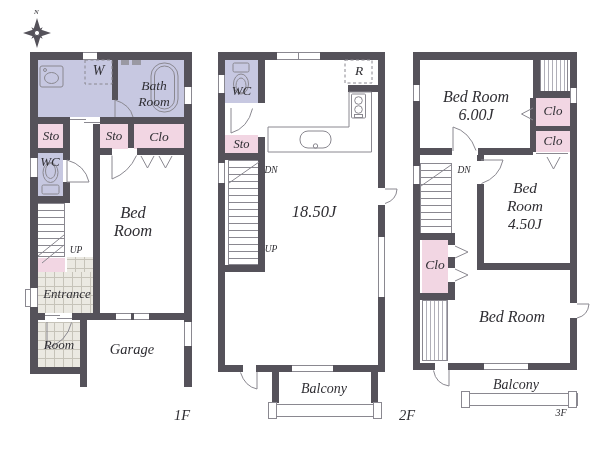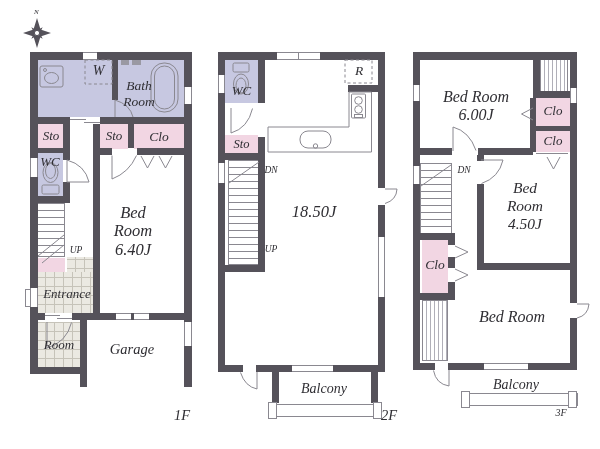--- a/index.html
+++ b/index.html
@@ -220,45 +220,44 @@
         <path d="M547,157 L553.5,169 L560,157"></path>
         <path d="M455,246 L468,252 L455,258"></path>
         <path d="M455,269 L468,275 L455,281"></path>
         <path d="M141,156 L147.5,168 L154,156"></path>
         <path d="M159,156 L165.5,168 L172,156"></path>
       </g>
     </g>
   </svg>
 
   <div class="lbl" style="left:85px;top:63px;width:27px;font-size:14px;">W</div>
-  <div class="lbl" style="left:113px;top:78px;width:52px;font-size:13.5px;">Bath Room</div>
+  <div class="lbl" style="left:128px;top:78px;width:52px;font-size:13.5px;">Bath Room</div>
   <div class="lbl" style="left:37px;top:129px;width:28px;font-size:13px;">Sto</div>
   <div class="lbl" style="left:100px;top:129px;width:28px;font-size:13px;">Sto</div>
   <div class="lbl" style="left:134px;top:129px;width:50px;font-size:13.5px;">Clo</div>
   <div class="lbl" style="left:37px;top:155px;width:26px;font-size:13px;">WC</div>
   <div class="lbl" style="left:103px;top:204px;width:60px;font-size:16.5px;line-height:1.12;">
     <div>Bed Room</div>
-    <div>6.40J</div>
   </div>
   <div class="lbl" style="left:66px;top:245px;width:20px;font-size:9.5px;">UP</div>
   <div class="lbl" style="left:40px;top:287px;width:54px;font-size:13px;">Entrance</div>
   <div class="lbl" style="left:38px;top:338px;width:42px;font-size:13px;">Room</div>
   <div class="lbl" style="left:103px;top:341px;width:58px;font-size:14.5px;">Garage</div>
   <div class="lbl" style="left:164px;top:407px;width:26px;font-size:14.5px;text-align:right;">1F</div>
 
   <div class="lbl" style="left:225px;top:84px;width:33px;font-size:13px;">WC</div>
   <div class="lbl" style="left:225px;top:137px;width:33px;font-size:12.5px;">Sto</div>
   <div class="lbl" style="left:261px;top:165px;width:20px;font-size:9.5px;">DN</div>
   <div class="lbl" style="left:261px;top:244px;width:20px;font-size:9.5px;">UP</div>
   <div class="lbl" style="left:348px;top:63px;width:22px;font-size:13.5px;">R</div>
   <div class="lbl" style="left:275px;top:202px;width:78px;font-size:16.5px;line-height:1.17;">
     <div>18.50J</div>
   </div>
   <div class="lbl" style="left:290px;top:381px;width:68px;font-size:14px;">Balcony</div>
-  <div class="lbl" style="left:376px;top:407px;width:26px;font-size:14.5px;">2F</div>
+  <div class="lbl" style="left:394px;top:407px;width:26px;font-size:14.5px;">2F</div>
 
   <div class="lbl" style="left:430px;top:88px;width:92px;font-size:16px;line-height:1.15;">
     <div>Bed Room</div>
     <div>6.00J</div>
   </div>
   <div class="lbl" style="left:536px;top:104px;width:34px;font-size:13px;">Clo</div>
   <div class="lbl" style="left:536px;top:134px;width:34px;font-size:13px;">Clo</div>
   <div class="lbl" style="left:454px;top:165px;width:20px;font-size:9.5px;">DN</div>
   <div class="lbl" style="left:496px;top:179px;width:58px;font-size:15.5px;line-height:1.16;">
     <div>Bed Room</div>

